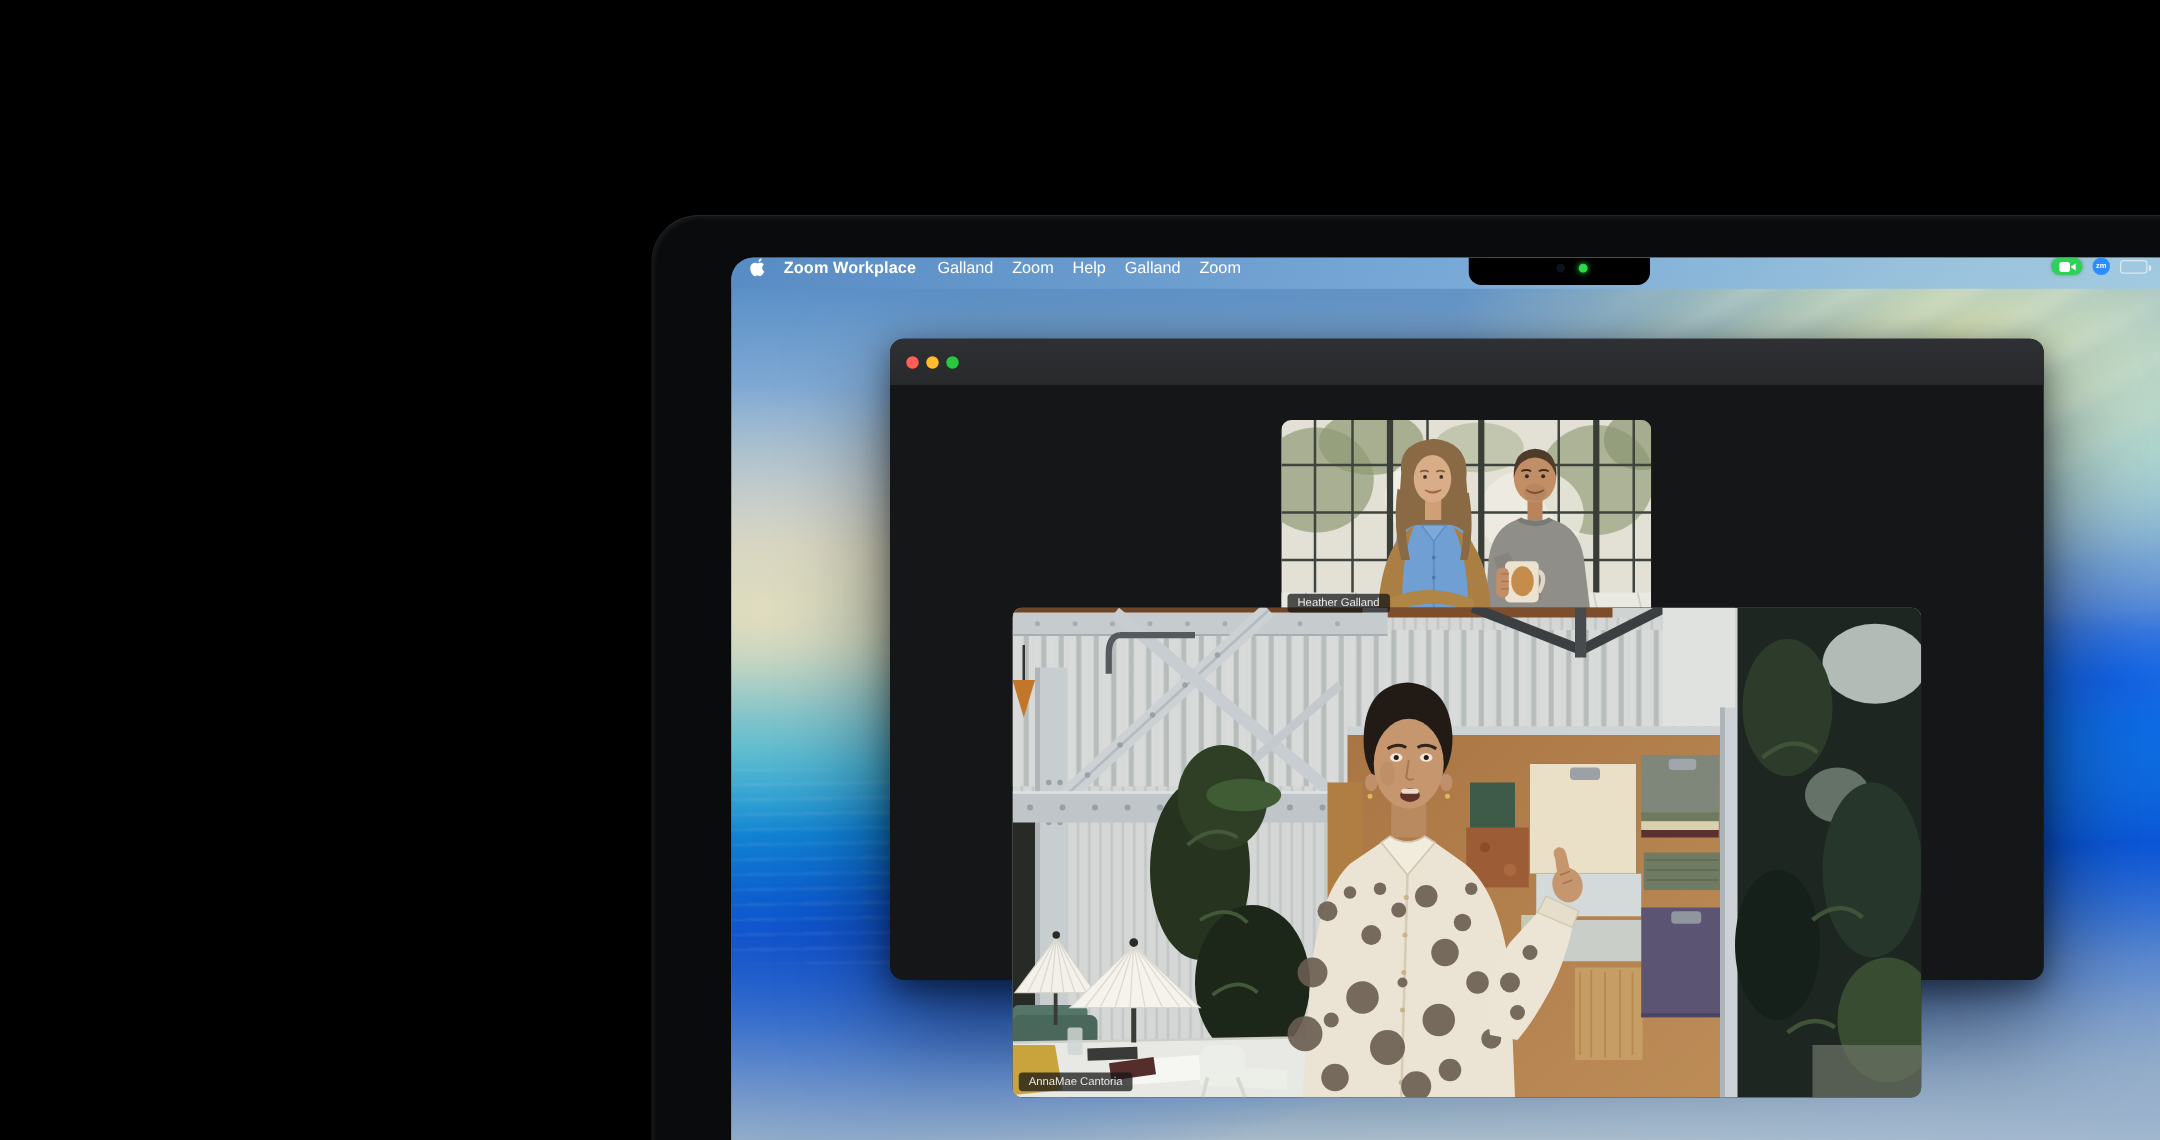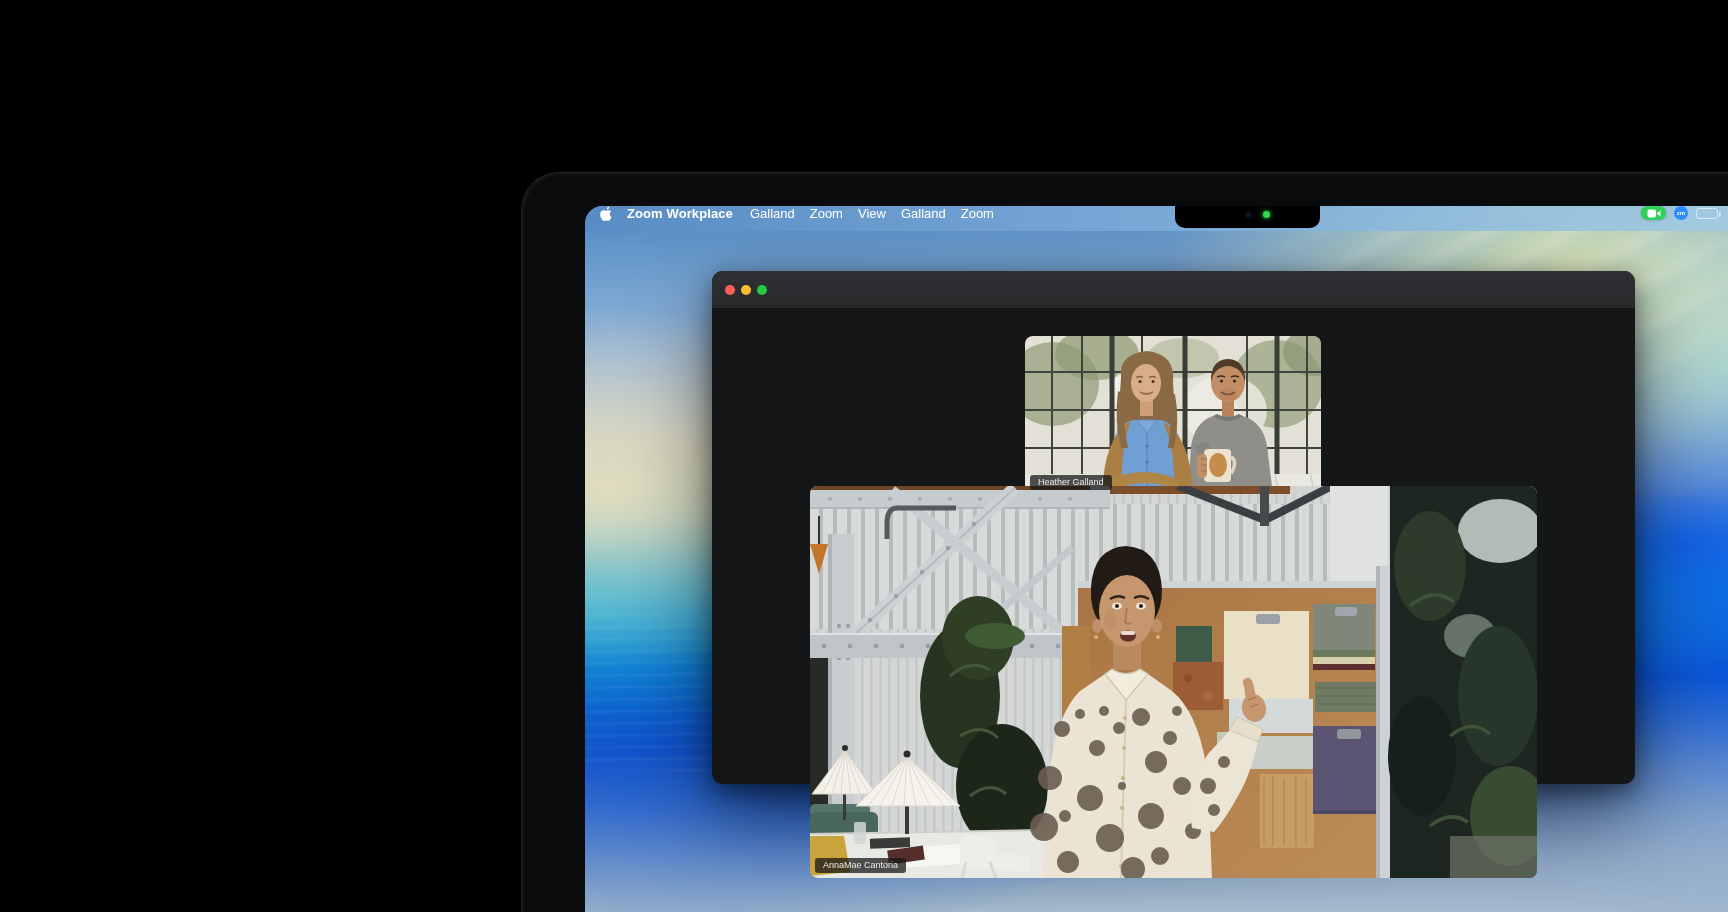--- a/index.html
+++ b/index.html
@@ -92,21 +92,21 @@
     <div class="menubar">
       <span class="apple">
         <svg width="15" height="16" viewBox="0 0 14 16">
           <path d="M7.3 3.6 C7.1 2.1 8.2 0.8 9.7 0.6 C9.9 2.1 8.8 3.5 7.3 3.6 Z" fill="#fff"></path>
           <path d="M11.9 11.2 C11.5 12.3 10.2 14.9 8.7 14.9 C7.8 14.9 7.6 14.4 6.6 14.4 C5.6 14.4 5.3 14.9 4.5 14.9 C3 14.9 1.5 12.1 1.1 10.9 C0.4 8.9 0.6 6.3 2.1 5.1 C2.8 4.5 3.7 4.2 4.5 4.2 C5.5 4.2 6.1 4.7 6.6 4.7 C7.1 4.7 7.9 4.1 8.9 4.2 C9.6 4.2 10.8 4.4 11.6 5.6 C10.9 6.1 10.3 6.9 10.3 8.1 C10.3 9.5 11.2 10.7 11.9 11.2 Z" fill="#fff"></path>
         </svg>
       </span>
       <span class="appname">Zoom Workplace</span>
       <span class="mitem">Galland</span>
       <span class="mitem">Zoom</span>
-      <span class="mitem">View</span>
+      <span class="mitem">Help</span>
       <span class="mitem">Galland</span>
       <span class="mitem">Zoom</span>
 
       <span class="mspacer">
         <span class="campill">
           <svg width="14" height="9" viewBox="0 0 14 9">
             <rect x="0.5" y="0.5" width="8.5" height="8" rx="2" fill="#fff"></rect>
             <path d="M9.5 4.5 L13.5 1.6 V7.4 Z" fill="#fff"></path>
           </svg>
         </span>

